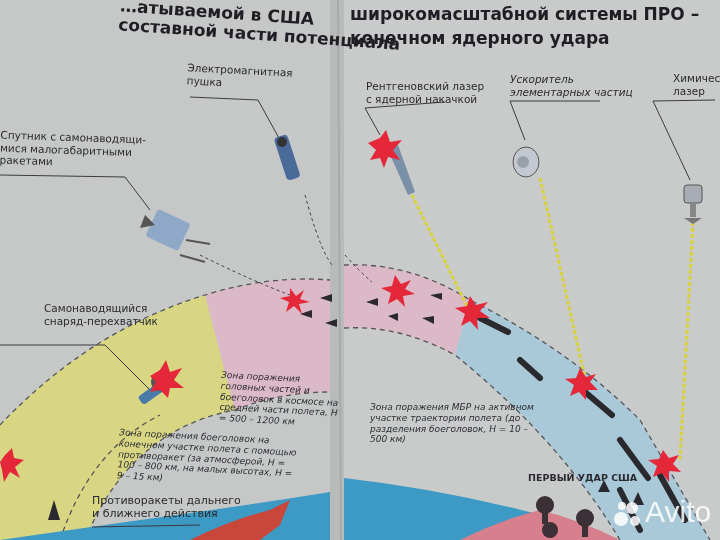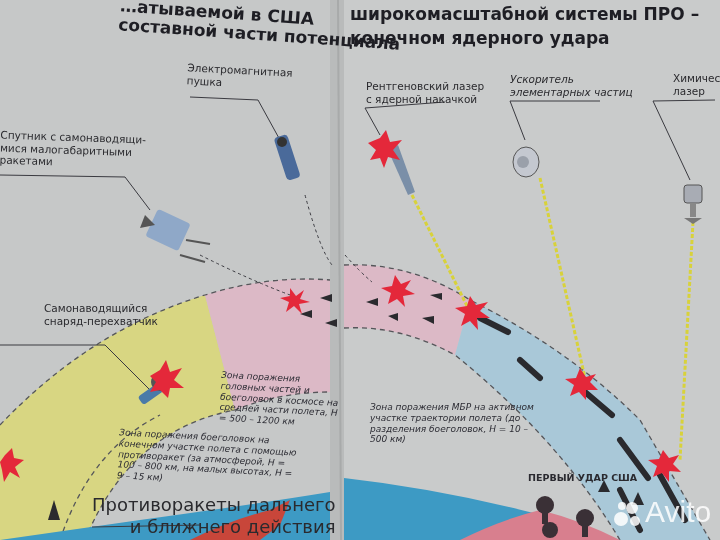--- a/index.html
+++ b/index.html
@@ -2,21 +2,21 @@
 <html><head>
 <meta charset="utf-8">
 <style>
   html, body { margin:0; padding:0; }
   body { width:720px; height:540px; overflow:hidden; background:#c9cbcb; position:relative; font-family:"Liberation Sans", sans-serif; }
   #stage { position:absolute; left:0; top:0; width:720px; height:540px; }
   .txt { position:absolute; color:#2a2a2e; white-space:pre-line; line-height:1.2; }
   .title { font-family:"DejaVu Sans", sans-serif; font-weight:bold; font-size:17px; color:#1e1e24; }
   .label { font-family:"DejaVu Sans", sans-serif; font-size:10.5px; }
   .zone { font-family:"DejaVu Sans", sans-serif; font-style:italic; font-size:9px; color:#2c2c34; }
-  .big { font-family:"DejaVu Sans", sans-serif; font-size:18px;text-align:right; }
+  .big { font-family:"DejaVu Sans", sans-serif; font-size:11px; }
   .caps { font-family:"DejaVu Sans", sans-serif; font-weight:bold; font-size:9.5px; color:#2a2a30;padding-left:32px; }
   .wm { font-family:Liberation Sans, sans-serif; font-size:30px; color:rgba(255,255,255,0.85); }
 </style>
 </head>
 <body>
 
 <svg id="stage" viewBox="0 0 720 540" xmlns="http://www.w3.org/2000/svg">
 
   <rect x="0" y="0" width="720" height="540" fill="#c9cbcb"></rect>
   <rect x="0" y="0" width="335" height="540" fill="#c6c8c8"></rect>

